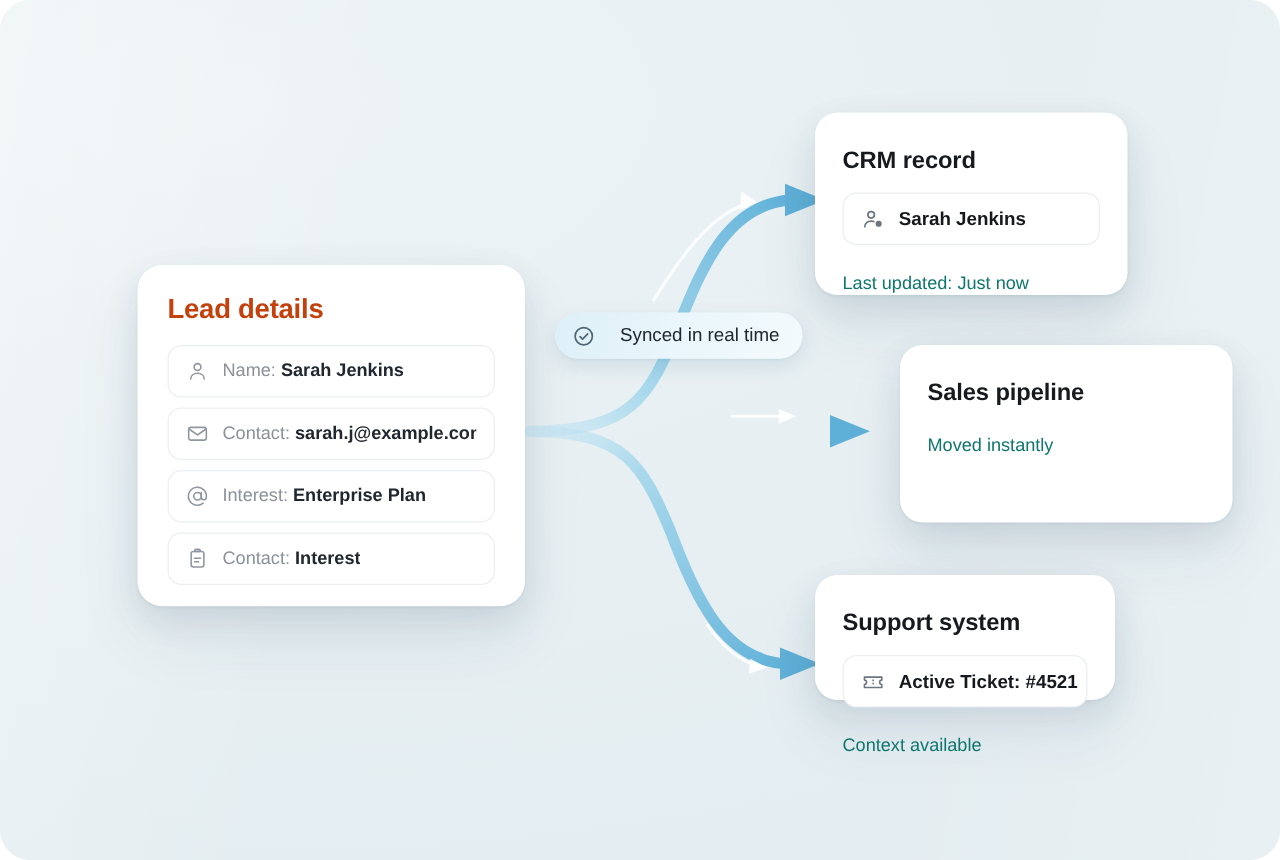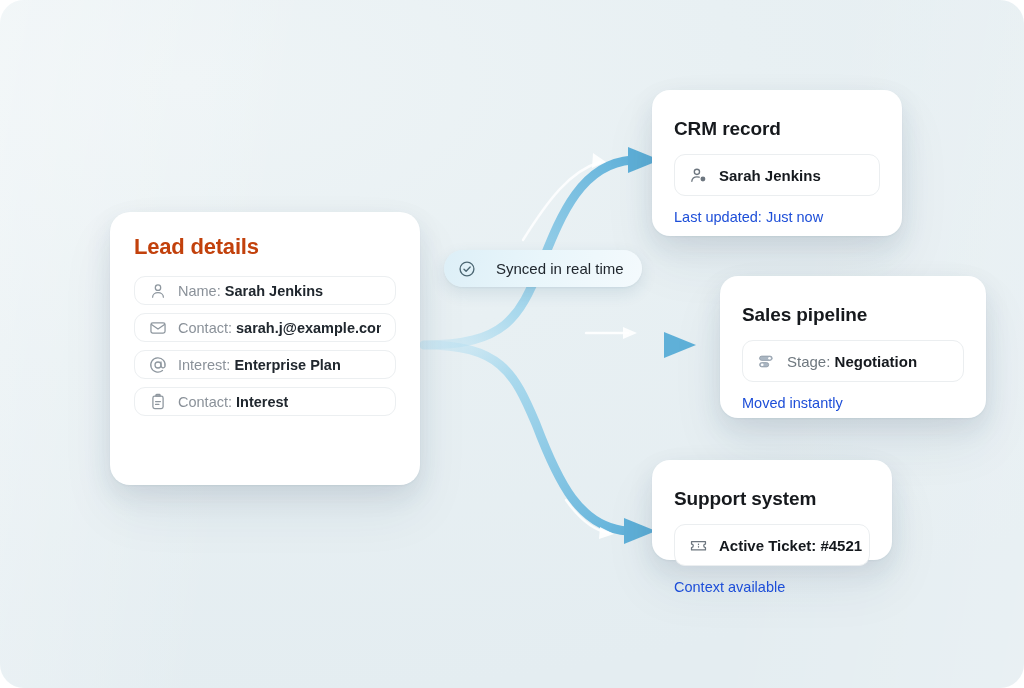--- a/index.html
+++ b/index.html
@@ -73,21 +73,21 @@
     font-weight: bold;
     color: #c2410c;
     letter-spacing: -0.2px;
     margin: 0 0 16px 0;
   }
 
   .field-row {
     display: flex;
     align-items: center;
     gap: 11px;
-    height: 29px;
+    height: 42px;
     padding: 0 14px;
     border: 1px solid #eceff1;
     border-radius: 11px;
     background: #ffffff;
     box-sizing: border-box;
     margin-bottom: 8px;
   }
   .field-row .ico {
     flex: 0 0 auto;
     width: 18px;
@@ -129,23 +129,23 @@
     color: #6d767f;
   }
   .side-card .chip .ctext {
     font-size: 15px;
     color: #20272e;
     white-space: nowrap;
   }
   .side-card .chip .ctext .lead-lbl { color: #6f787f; font-weight: normal; }
   .side-card .chip .ctext .val { color: #15191e; font-weight: bold; }
   .side-card .foot {
-    margin-top: 13px;
+    margin-top: 23px;
     font-size: 14.5px;
-    color: #1d4ed8;
+    color: #0f766e;
     white-space: nowrap;
   }
 
   #crm-card     { left: 652px; top:  90px; width: 250px; height: 146px; }
   #pipeline-card{ left: 720px; top: 276px; width: 266px; height: 142px; }
   #support-card { left: 652px; top: 460px; width: 240px; height: 100px; }
 
   
   #synced-badge {
     position: absolute;
@@ -272,29 +272,20 @@
         <path d="M3.6 19.4c0-3.4 2.9-5.7 6.4-5.7 1 0 2 .2 2.8.5"></path>
         <circle cx="17.6" cy="16.4" r="3.1" fill="currentColor" stroke="none"></circle>
       </svg>
       <span class="ctext"><span class="lead-lbl"></span><span class="val">Sarah Jenkins</span></span>
     </div>
     <div class="foot">Last updated: Just now</div>
   </div>
 
   <div class="card side-card" id="pipeline-card">
     <div class="card-title">Sales pipeline</div>
-    <div class="chip">
-      <svg class="ico" viewBox="0 0 24 24" fill="none">
-        <rect x="3.2" y="5.2" width="16" height="5.4" rx="2.7" fill="#aab6c2" stroke="#8e9aa6" stroke-width="1"></rect>
-        <circle cx="15.8" cy="7.9" r="1.7" fill="#ffffff"></circle>
-        <rect x="3.2" y="13.4" width="11.6" height="5.4" rx="2.7" fill="#aab6c2" stroke="#8e9aa6" stroke-width="1"></rect>
-        <circle cx="6.6" cy="16.1" r="1.7" fill="#ffffff"></circle>
-      </svg>
-      <span class="ctext"><span class="lead-lbl">Stage: </span><span class="val">Negotiation</span></span>
-    </div>
     <div class="foot">Moved instantly</div>
   </div>
 
   <div class="card side-card" id="support-card">
     <div class="card-title">Support system</div>
     <div class="chip">
       <svg class="ico" viewBox="0 0 24 24" fill="none" stroke="currentColor" stroke-width="1.6" stroke-linecap="round" stroke-linejoin="round">
         <path d="M3.2 7.2h17.6v3a2.2 2.2 0 0 0 0 4.4v3H3.2v-3a2.2 2.2 0 0 0 0-4.4z"></path>
         <path d="M12 10.2v0.6M12 13.4v0.6"></path>
       </svg>

